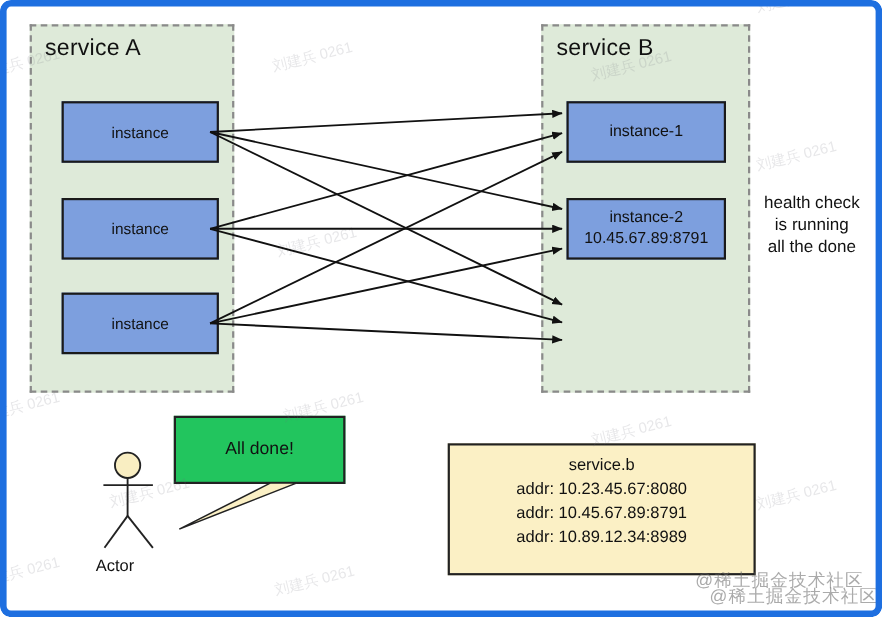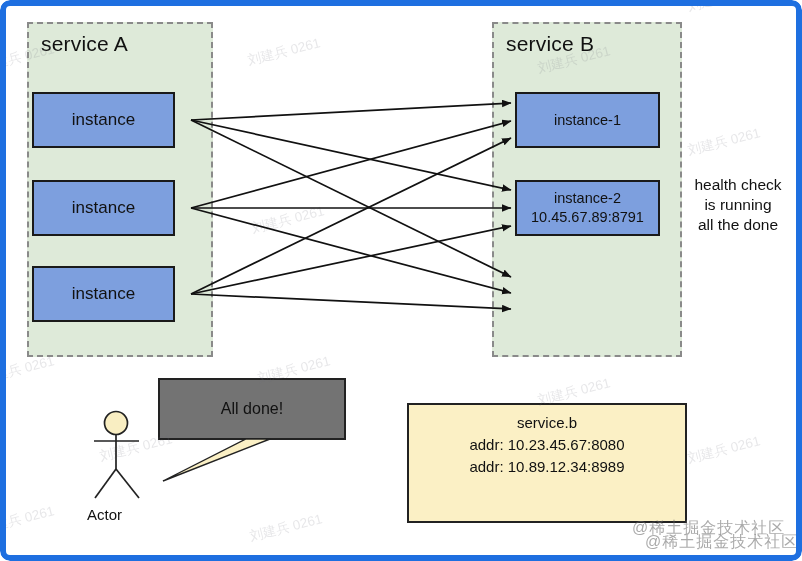--- a/index.html
+++ b/index.html
@@ -15,31 +15,31 @@
   }
   .service-box .title{font-size:21px;margin:8px 0 12px 12px;letter-spacing:.2px;}
   .svc-a{left:27px;top:22px;width:186px;height:335px;}
   .svc-b{left:492px;top:22px;width:190px;height:335px;}
   .inst{
     position:absolute;box-sizing:border-box;z-index:4;
     background:#7D9FDE;border:2px solid #1a1a1a;
     display:flex;flex-direction:column;align-items:center;justify-content:center;
     text-align:center;
   }
-  .inst-a{left:32px;width:143px;height:56px;font-size:17px;}
+  .inst-a{left:56px;width:143px;height:56px;font-size:14px;}
   .inst-b{left:515px;width:145px;height:56px;font-size:14.5px;line-height:1.3;}
   .a1{top:92px}.a2{top:180px}.a3{top:266px}
   .b1{top:92px}.b2{top:180px}.b3{top:266px}
   .health{
     position:absolute;left:682px;top:175px;width:112px;z-index:4;
     text-align:center;font-size:15.5px;line-height:20px;
   }
   .bubble{
-    position:absolute;left:158px;top:378px;width:188px;height:62px;z-index:4;
-    box-sizing:border-box;background:#737373;border:2px solid #222;
+    position:absolute;left:158px;top:378px;width:156px;height:62px;z-index:4;
+    box-sizing:border-box;background:#22c55e;border:2px solid #222;
     display:flex;align-items:center;justify-content:center;font-size:16px;
   }
   .registry{
     position:absolute;left:407px;top:403px;width:280px;height:120px;z-index:4;
     box-sizing:border-box;background:#FBF0C5;border:2px solid #222;
     text-align:center;font-size:15px;line-height:22px;padding-top:7px;
   }
   .registry-title{
     position:absolute;left:407px;top:510px;width:280px;z-index:4;
     text-align:center;font-size:21px;
@@ -95,20 +95,21 @@
   </div>
 
   <div class="bubble">
     <span>All done!</span>
   </div>
   <div class="actor-label">Actor</div>
 
   <div class="registry">
     <div>service.b</div>
     <div>addr: 10.23.45.67:8080</div>
+    <div>addr: 10.45.67.89:8791</div>
     <div>addr: 10.89.12.34:8989</div>
   </div>
 
   <svg class="overlay" width="802" height="561" viewBox="0 0 802 561">
     <defs>
       <marker id="ah" markerWidth="11" markerHeight="9" refX="9" refY="3.8" orient="auto" markerUnits="userSpaceOnUse">
         <polygon points="0,0 9.5,3.8 0,7.6" fill="#111"></polygon>
       </marker>
     </defs>
     <g stroke="#111" stroke-width="1.7">

